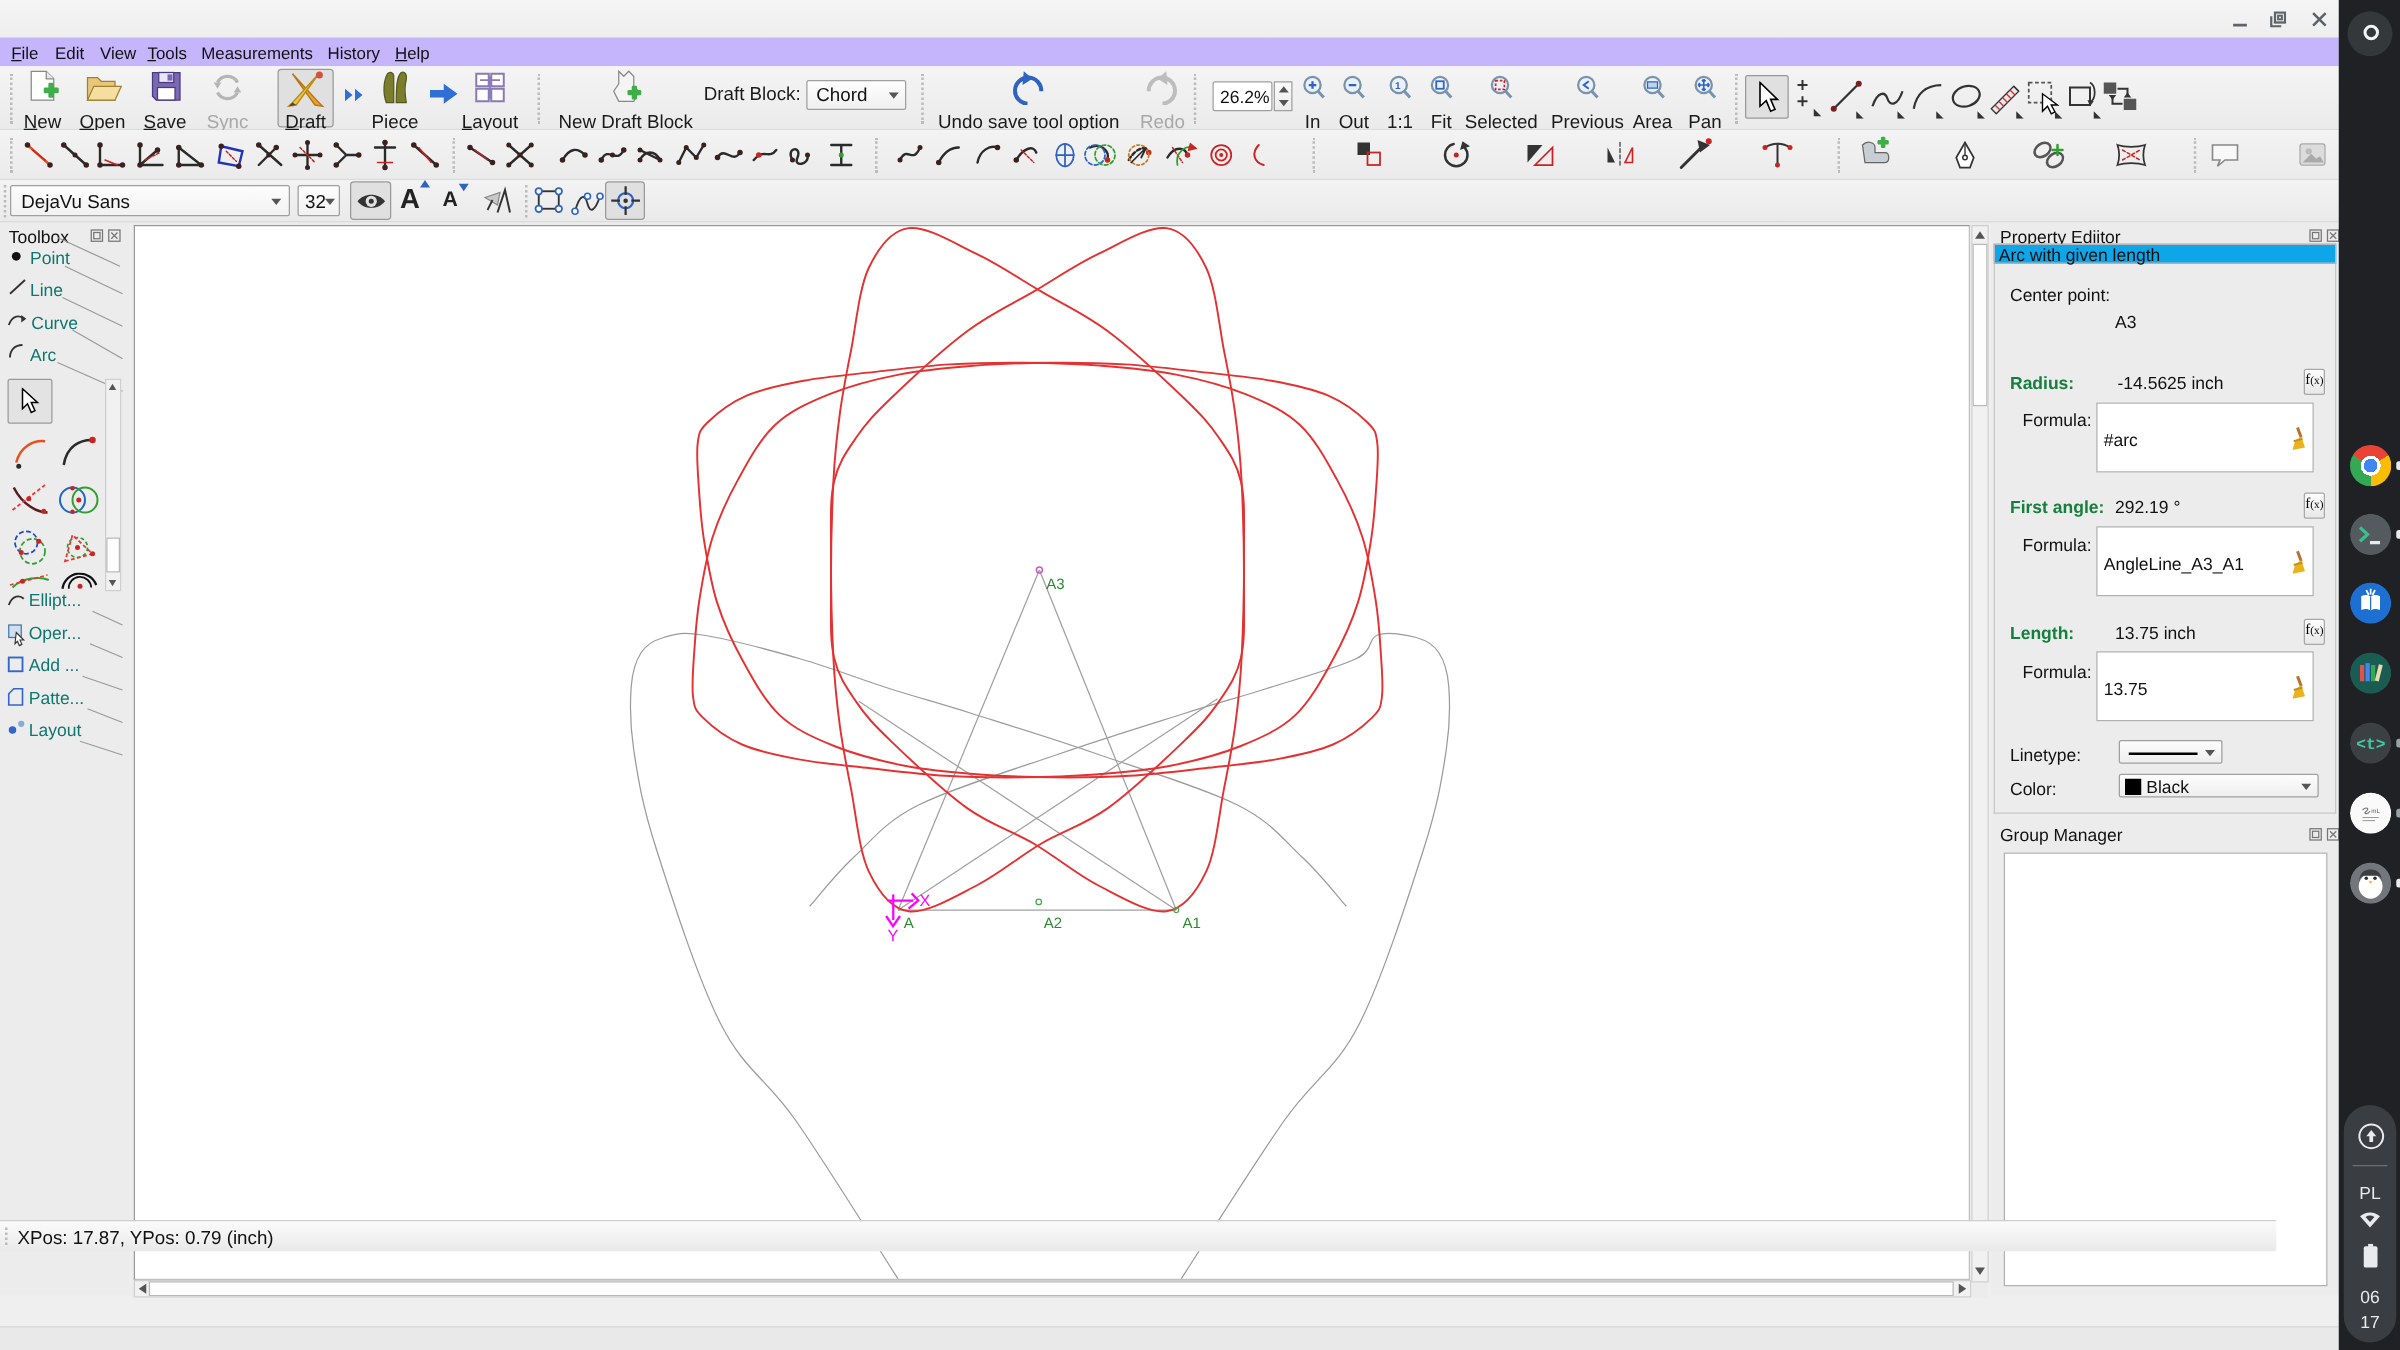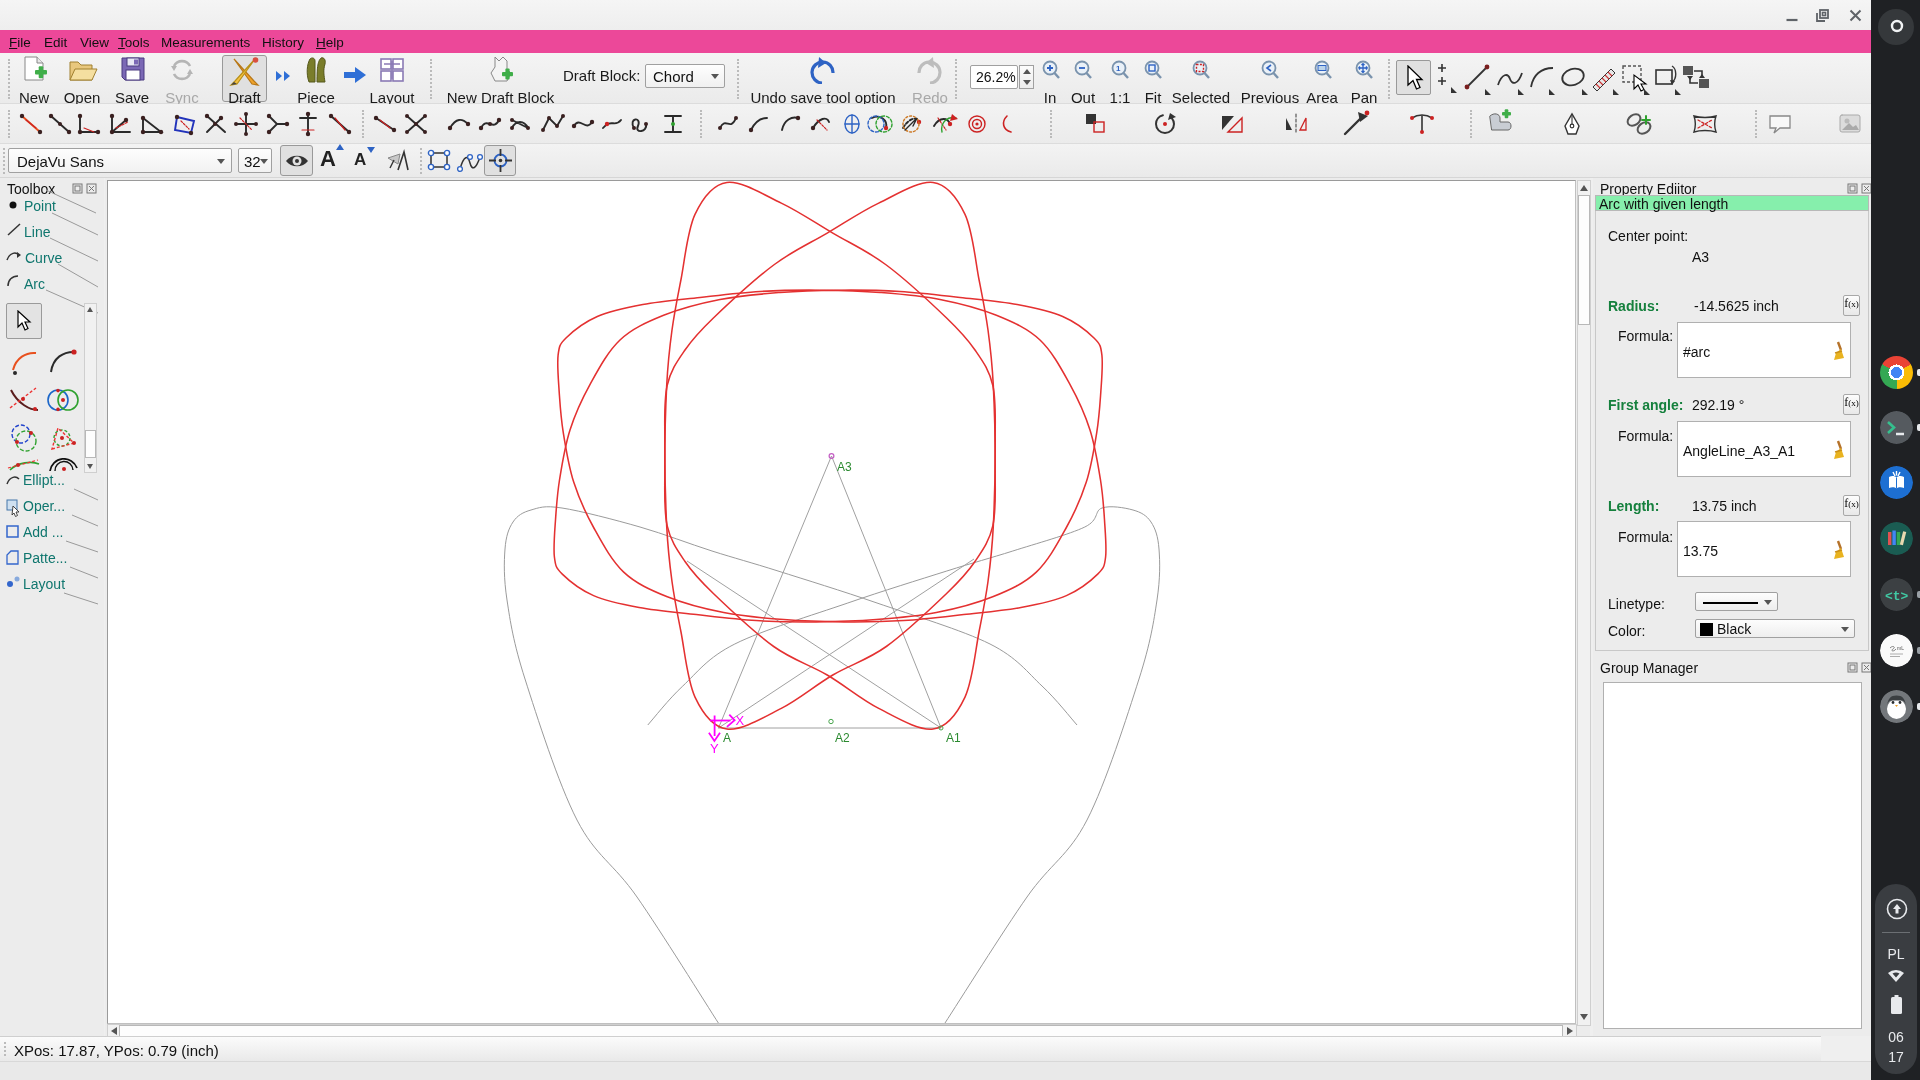--- a/index.html
+++ b/index.html
@@ -1,33 +1,33 @@
 <!DOCTYPE html>
 <html><head>
 <meta charset="utf-8">
 <style>
 * { margin:0; padding:0; box-sizing:border-box; }
 html,body { width:1920px; height:1080px; overflow:hidden; }
 body { font-family:"Liberation Sans", sans-serif; background:#efefef; position:relative; }
 #win { position:absolute; left:0; top:0; width:1871px; height:1080px; background:#efefef; }
 
 #titlebar { position:absolute; left:0; top:0; width:1871px; height:30px; background:linear-gradient(#f5f5f5,#eeeeee); }
-#menubar { position:absolute; left:0; top:30px; width:1871px; height:23px; background:#ec4899;padding-left:19px; }
+#menubar { position:absolute; left:0; top:30px; width:1871px; height:23px; background:#c4b5fd;padding-left:19px; }
 .menuitem { position:absolute; top:5px; font-size:13.5px; color:#111; }
 #tb1 { position:absolute; left:0; top:53px; width:1871px; height:51px; background:linear-gradient(#f4f4f4,#ebebeb); border-bottom:1px solid #dcdcdc; }
 #tb2 { position:absolute; left:0; top:104px; width:1871px; height:40px; background:linear-gradient(#f3f3f3,#ebebeb); border-bottom:1px solid #dcdcdc; }
 #tb3 { position:absolute; left:0; top:144px; width:1871px; height:34px; background:linear-gradient(#f3f3f3,#eaeaea); border-bottom:1px solid #d6d6d6; }
 .tblabel { position:absolute; font-size:15px; color:#1a1a1a; text-align:center; }
 .tblabel.dis { color:#a8a8a8; }
 
 #leftpanel { position:absolute; left:0; top:178px; width:104px; height:858px; background:#ececec; }
 #canvas { position:absolute; left:105px; top:178px; width:1485px; height:860px; background:#ececec; }
 #canvwhite { position:absolute; left:2px; top:2px; width:1469px; height:844px; background:#ffffff; border:1px solid #9a9a9a; border-right:1px solid #c0c0c0; border-bottom:1px solid #c0c0c0;}
 #rightpanel { position:absolute; left:1593px; top:178px; width:278px; height:858px; background:#ececec; }
-#statusbar { position:absolute; left:0; top:1036px; width:1821px; height:25px; background:linear-gradient(#fbfbfb,#e9e9e9); border-top:1px solid #cfcfcf; }
+#statusbar { position:absolute; left:0; top:976px; width:1821px; height:25px; background:linear-gradient(#fbfbfb,#e9e9e9); border-top:1px solid #cfcfcf; }
 #bottomstrip { position:absolute; left:0; top:1061px; width:1871px; height:19px; background:#e9e9e9; border-top:1px solid #d8d8d8; }
 
 .sb { background:#f1f1f1; border:1px solid #cfcfcf; position:absolute; }
 .sbthumb { background:#fdfdfd; border:1px solid #b8b8b8; position:absolute; }
 .arrow { width:0; height:0; position:absolute; }
 
 .rp-title { font-size:14px; color:#111; }
 .rp-bold { font-weight:bold; font-size:14px; color:#15803d; }
 .rp-text { font-size:14px; color:#111; }
 .formulabox { position:absolute; background:#ffffff; border:1px solid #b0b0b0; }
@@ -625,21 +625,21 @@
   </div>
   <div id="rightpanel">
 
     <span class="rp-title" style="position:absolute;left:7px;top:3px">Property Ediitor</span>
     <svg style="position:absolute;left:254px;top:5px" width="26" height="11" viewBox="0 0 26 11">
       <rect x="1" y="1" width="9" height="9" fill="none" stroke="#777"></rect>
         <rect x="3" y="3" width="5" height="5" fill="none" stroke="#777"></rect>
       <rect x="15" y="1" width="9" height="9" fill="none" stroke="#777"></rect>
         <path d="M17,3 L22,8 M22,3 L17,8" stroke="#777"></path>
     </svg>
-    <div style="position:absolute;left:2px;top:17px;width:274px;height:16px;background:#86efac;border:1px solid #b8b8b8">
+    <div style="position:absolute;left:2px;top:17px;width:274px;height:16px;background:#0ea5e9;border:1px solid #b8b8b8">
       <span class="rp-title" style="position:absolute;left:3px;top:0px">Arc with given length</span>
     </div>
     <div style="position:absolute;left:2px;top:33px;width:274px;height:440px;border:1px solid #c8c8c8;border-top:none"></div>
     <span class="rp-text" style="position:absolute;left:15px;top:50px">Center point:</span>
     <span class="rp-text" style="position:absolute;left:99px;top:71px">A3</span>
     <span class="rp-bold" style="position:absolute;left:15px;top:120px">Radius:</span>
     <span class="rp-text" style="position:absolute;left:101px;top:120px">-14.5625 inch</span>
     <div class="fxbtn" style="left:250px;top:117px">f<span style="font-size:9px">(x)</span></div>
     <span class="rp-text" style="position:absolute;left:25px;top:150px">Formula:</span>
     <div class="formulabox" style="left:84px;top:144px;width:174px;height:56px">

